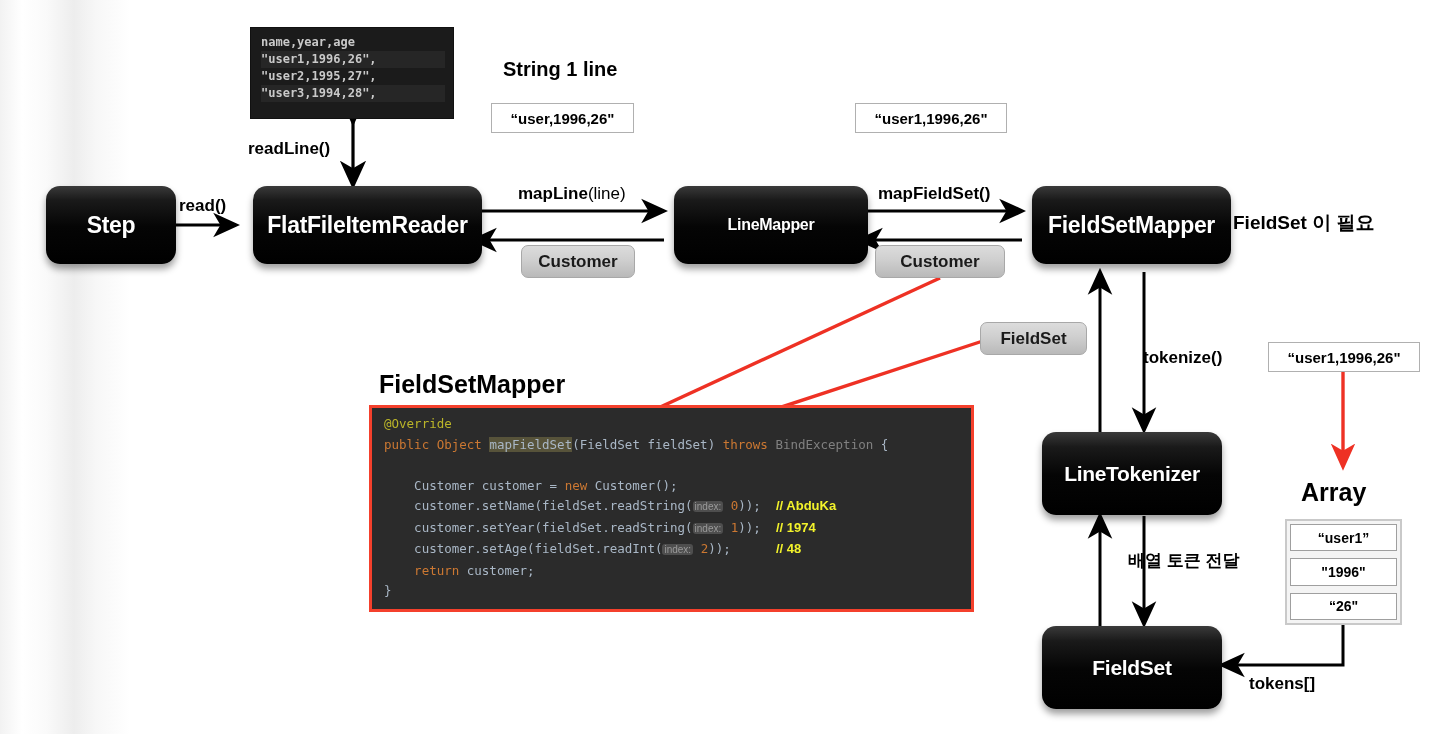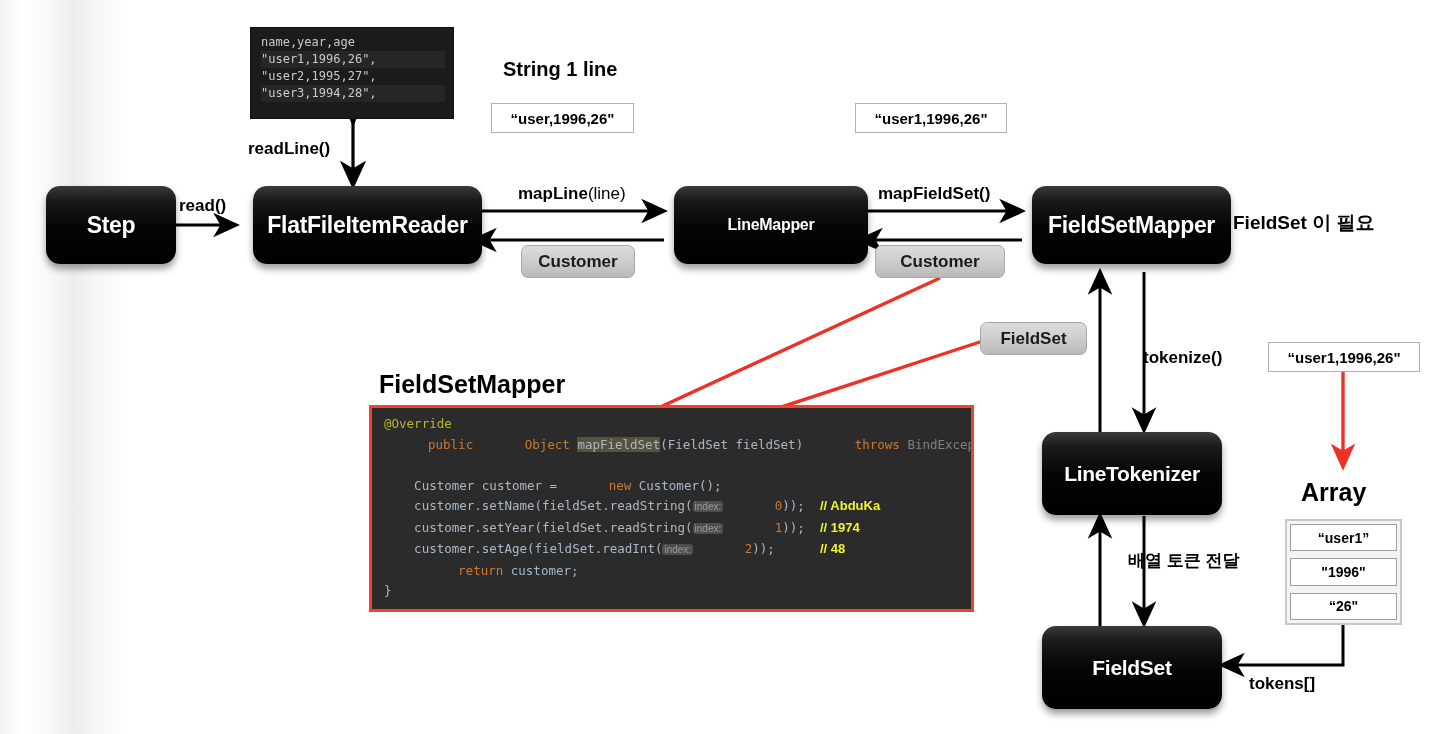--- a/index.html
+++ b/index.html
@@ -69,37 +69,37 @@
 
   
   .csvbox {
     position: absolute;
     background: #1b1b1b;
     font-family: "DejaVu Sans Mono", monospace;
     box-sizing: border-box;
     padding: 6px 8px 4px 10px;
     border: 1px solid #111;
   }
-  .csvbox .row { color: #c9c9c9; font-size: 12px; line-height: 17px; white-space: pre; }
+  .csvbox .row { color: #c9c9c9; font-size: 12px; line-height: 17px; white-space: pre; font-weight: bold; }
   .csvbox .row.hl { background: #262626; }
 
   
   .codebox {
     position: absolute;
     background: #2b2b2b;
     border: 3px solid #f4402c;
     box-sizing: border-box;
     padding: 6px 0 6px 12px;
     font-family: "DejaVu Sans Mono", monospace;
     font-size: 12.5px;
     line-height: 20.5px;
     overflow: hidden;
   }
   .codebox .cl { white-space: pre; color: #a9b7c6; }
-  .k  { color: #cc7832; margin-left: 44px; }          
+  .k  { color: #cc7832; }          
   .an { color: #bbb529; }
   .gr { color: #808080; }
   .hlw { background: #57533a; color: #a9b7c6; }
   .cmt { color: #f3f32b; font-family: "Liberation Sans", sans-serif; font-weight: bold; font-size: 13px; }
   .hint {
     background: #4e4e4e; color: #9a9a9a; border-radius: 3px;
     font-size: 10px; padding: 0 2px; font-family: "Liberation Sans", sans-serif;
   }
 
   

